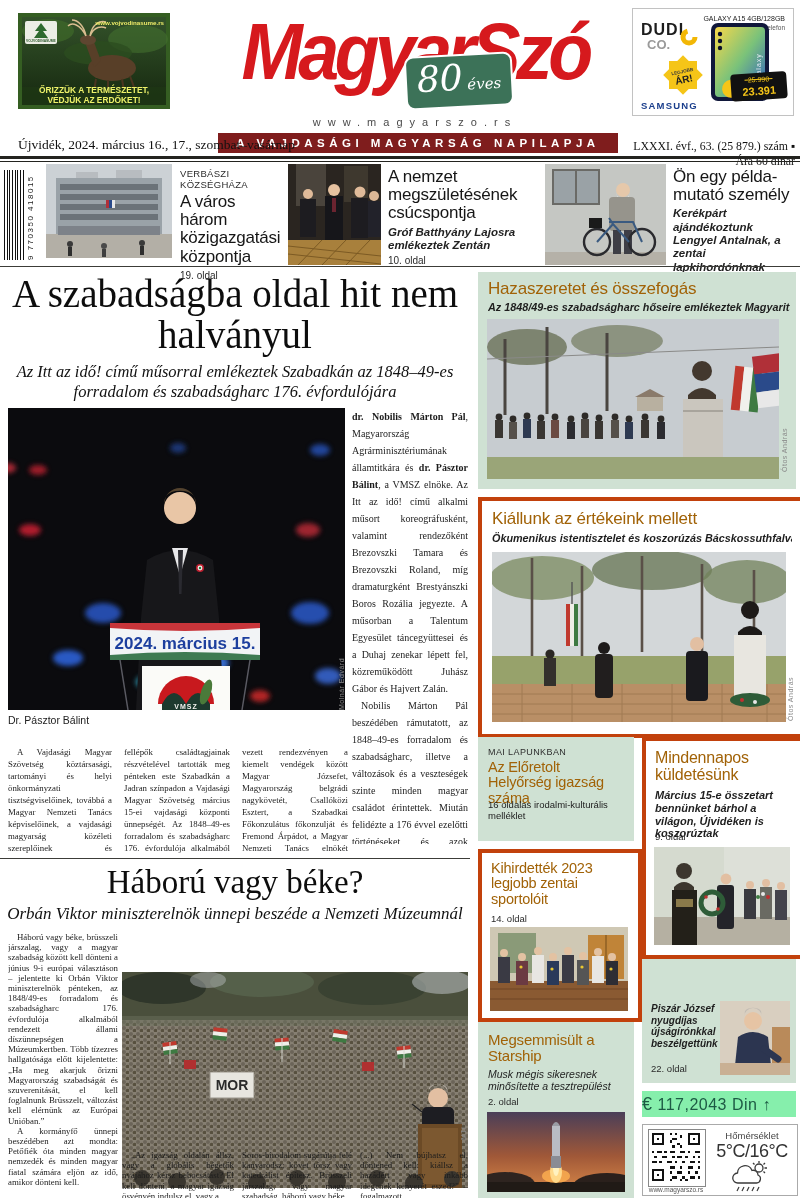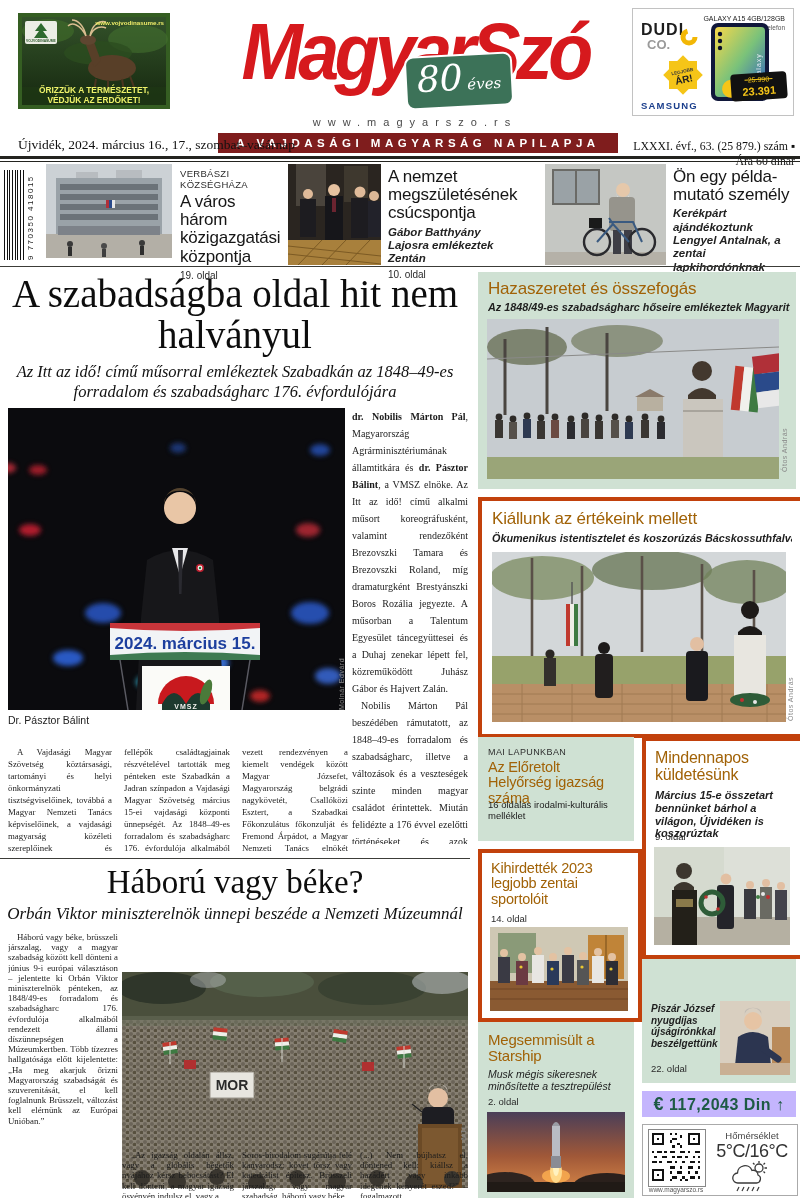--- a/index.html
+++ b/index.html
@@ -39,21 +39,21 @@
   .caption{font-size:10.5px;color:#222}
   .vcred{font-size:7px;color:#8a8a8a;writing-mode:vertical-rl;transform:rotate(180deg);letter-spacing:.5px;white-space:nowrap}
   
   .gbox{background:#cfe1d3}
   .wbox{background:#fff;border:4px solid #c2410c}
   .boxtitle{font-size:17px;line-height:1.06;color:#a16207;letter-spacing:-.2px}
   .boxtitle.sm{font-size:14.5px}
   .boxsub{font-size:10.8px;font-style:italic;font-weight:bold;color:#1e1e1e;line-height:1.16}
   .boxkick{font-size:9px;color:#2e2e2e;letter-spacing:.4px}
   .pref{font-size:9.5px;color:#2a2a2a}
-  .currency{background:#c4b5fd;color:#1d5a44;font-weight:bold;font-size:16px;line-height:26px;text-align:center;letter-spacing:.5px}
+  .currency{background:#86efac;color:#1d5a44;font-weight:normal;font-size:16px;line-height:26px;letter-spacing:.5px}
   .wthr-label{font-size:9.5px;color:#444;text-align:center}
   .wthr-val{font-size:18px;color:#333;text-align:center;letter-spacing:-.5px}
   .qr-cap{font-size:6.5px;color:#555;text-align:center}
   .barcode{background:repeating-linear-gradient(90deg,#111 0 1px,#fff 1px 2.7px)}
   .bc-num{font-size:8px;color:#222;writing-mode:vertical-rl;transform:rotate(180deg);letter-spacing:1.5px}
 </style>
 </head>
 <body>
 
 <div id="page">
@@ -194,21 +194,21 @@
           <rect x="80" y="37" width="13" height="36" fill="#22222a"></rect>
       </g>
       <rect x="0" y="76" width="93" height="25" fill="#a8803c"></rect>
       <g stroke="#7c5a24" stroke-width="1">
         <path d="M0,82 l93,10 M0,90 l93,10 M10,101 l24,-25 M34,101 l24,-25 M58,101 l24,-25"></path>
       </g>
     </svg>
   </div>
   <div class="abs" style="left:388px;top:168px;width:134px">
     <div class="ttitle">A nemzet megszületésének csúcspontja</div>
-    <div class="tsub" style="margin-top:3px">Gábor Batthyány Lajosra emlékeztek Zentán</div>
+    <div class="tsub" style="margin-top:3px">Gróf Batthyány Lajosra emlékeztek Zentán</div>
     <div class="tpage" style="margin-top:3px">10. oldal</div>
   </div>
 
   <div class="abs" style="left:545px;top:164px;width:121px;height:101px">
     <svg width="121" height="101" viewBox="0 0 121 101">
       <rect width="121" height="101" fill="#c5c7c3"></rect>
       <rect x="8" y="6" width="46" height="34" fill="#9aa2a6" stroke="#6a6a66" stroke-width="2"></rect>
       <line x1="31" y1="6" x2="31" y2="40" stroke="#6a6a66" stroke-width="2"></line>
       <rect x="0" y="88" width="121" height="13" fill="#b5b1a8"></rect>
       <g>
@@ -576,20 +576,21 @@
       </svg>
     </div>
   </div>
 
   <div class="abs rule-thin" style="left:0;top:858px;width:470px"></div>
   <div class="abs h2" style="left:0;top:864px;width:470px">Háború vagy béke?</div>
   <div class="abs h1sub" style="left:0;top:904px;width:470px;font-size:17px">Orbán Viktor miniszterelnök ünnepi beszéde a Nemzeti Múzeumnál</div>
 
   <div class="abs body-col body-xs" style="left:8px;top:932px;width:110px;height:266px">
     <p>Háború vagy béke, brüsszeli járszalag, vagy a magyar szabadság között kell dönteni a június 9-i európai választáson – jelentette ki Orbán Viktor miniszterelnök pénteken, az 1848/49-es forradalom és szabadságharc 176. évfordulója alkalmából rendezett állami díszünnepségen a Múzeumkertben. Több tízezres hallgatósága előtt kijelentette: „Ha meg akarjuk őrizni Magyarország szabadságát és szuverenitását, el kell foglalnunk Brüsszelt, változást kell elérnünk az Európai Unióban.”</p>
+    <p>A kormányfő ünnepi beszédében azt mondta: Petőfiék óta minden magyar nemzedék és minden magyar fiatal számára eljön az idő, amikor dönteni kell.</p>
   </div>
 
   <div class="abs" style="left:122px;top:972px;width:346px;height:240px">
     <svg width="346" height="216" viewBox="0 0 346 216">
       <defs>
         <pattern id="crwd" width="7" height="6" patternUnits="userSpaceOnUse">
           <rect width="7" height="6" fill="#867f72"></rect>
           <circle cx="2" cy="2" r="2" fill="#6b6458"></circle>
           <circle cx="5.5" cy="4.5" r="1.8" fill="#57503f"></circle>
         </pattern>

